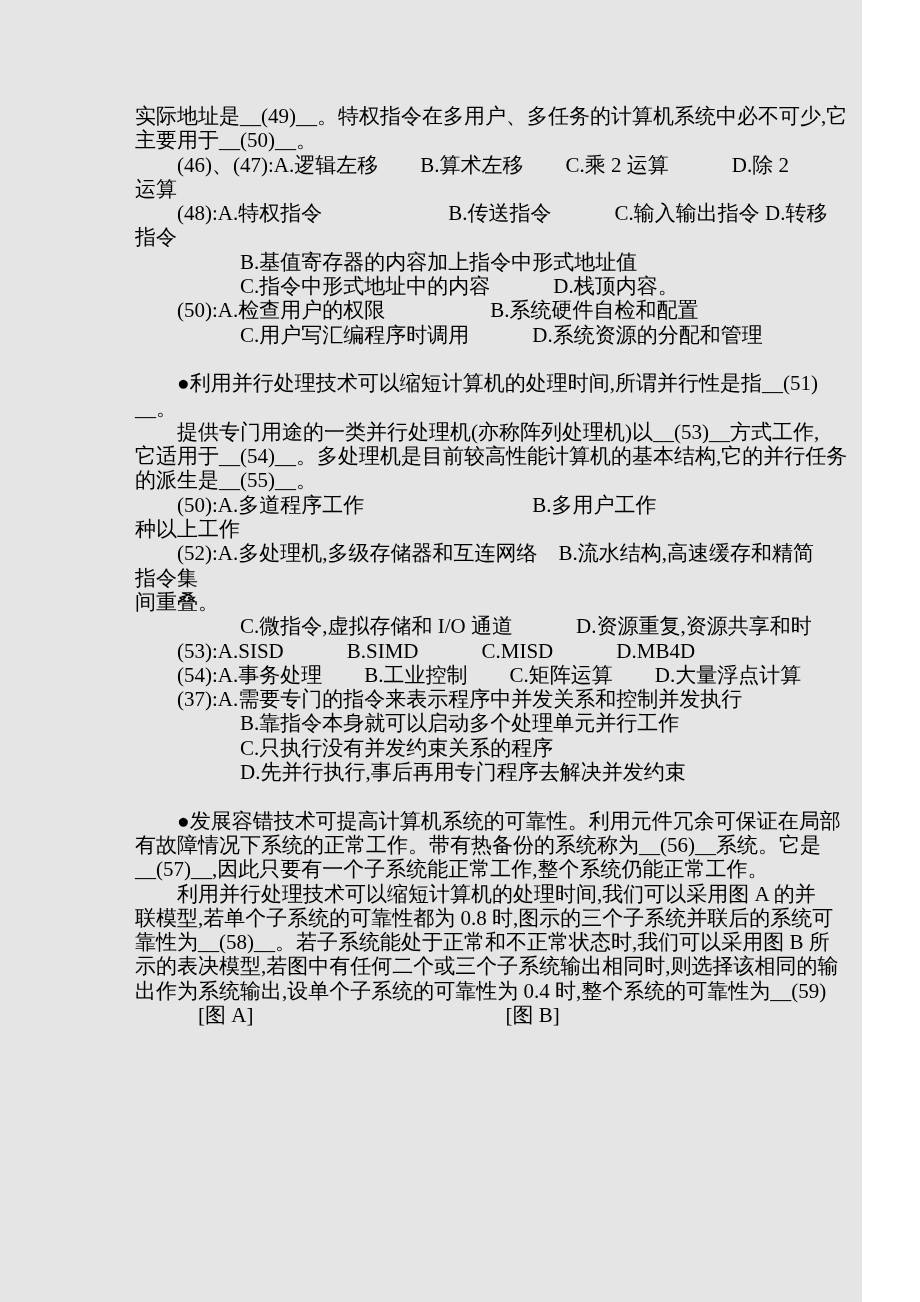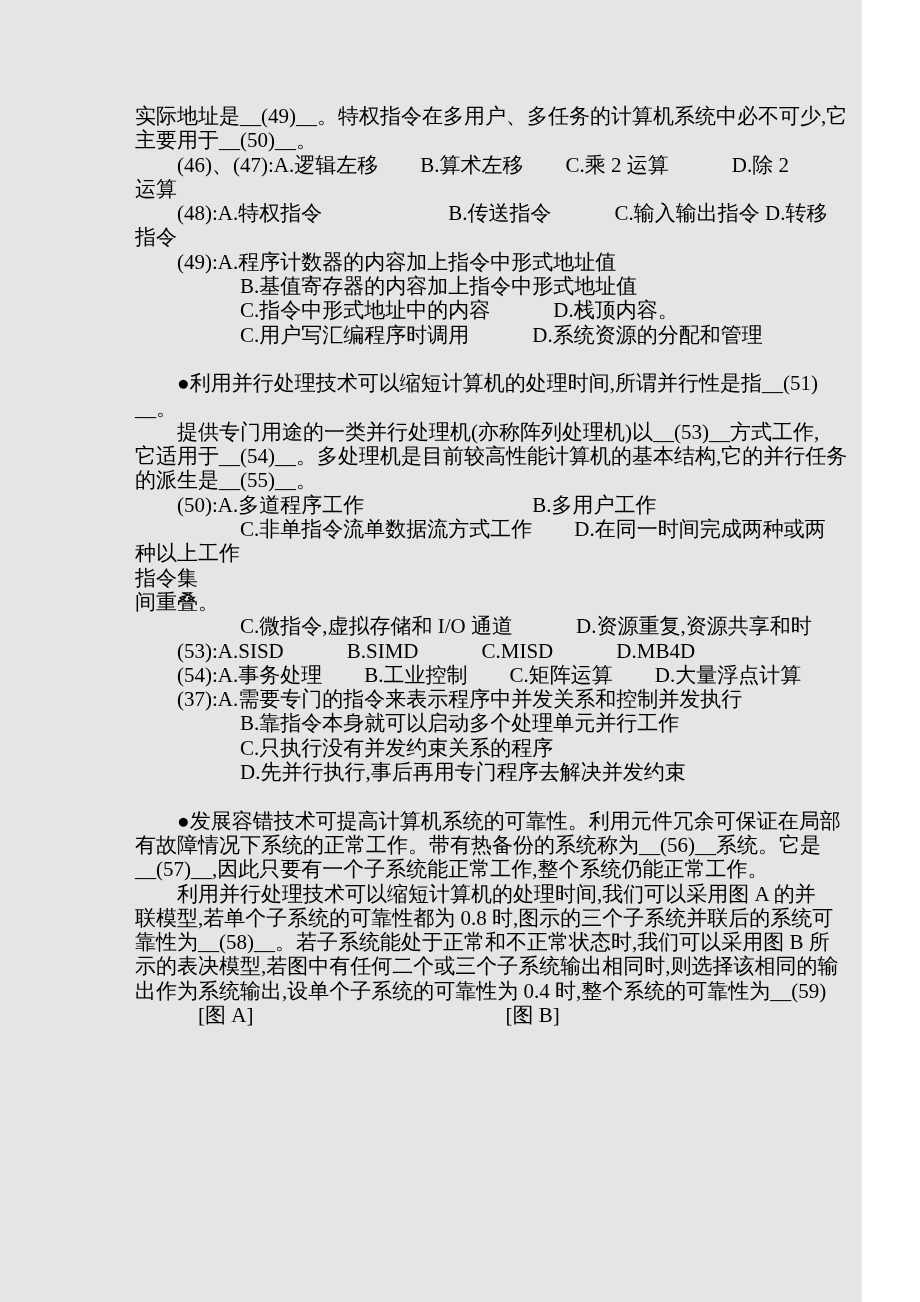--- a/index.html
+++ b/index.html
@@ -34,33 +34,33 @@
 <body>
 
 <div class="page">
   <div class="text-block">
     <div class="line">实际地址是__(49)__。特权指令在多用户、多任务的计算机系统中必不可少,它</div>
     <div class="line">主要用于__(50)__。</div>
     <div class="line">　　(46)、(47):A.逻辑左移　　B.算术左移　　C.乘 2 运算　　　D.除 2</div>
     <div class="line">运算</div>
     <div class="line">　　(48):A.特权指令　　　　　　B.传送指令　　　C.输入输出指令 D.转移</div>
     <div class="line">指令</div>
-    <div class="line">　　(49):A.程序计数器的内容加上指令中形式地址值</div>
     <div class="line">　　　　　B.基值寄存器的内容加上指令中形式地址值</div>
     <div class="line">　　　　　C.指令中形式地址中的内容　　　D.栈顶内容。</div>
+    <div class="line">　　(50):A.检查用户的权限　　　　　B.系统硬件自检和配置</div>
     <div class="line">　　　　　C.用户写汇编程序时调用　　　D.系统资源的分配和管理</div>
     <div class="line"></div>
     <div class="line">　　●利用并行处理技术可以缩短计算机的处理时间,所谓并行性是指__(51)</div>
     <div class="line">__。</div>
     <div class="line">　　提供专门用途的一类并行处理机(亦称阵列处理机)以__(53)__方式工作,</div>
     <div class="line">它适用于__(54)__。多处理机是目前较高性能计算机的基本结构,它的并行任务</div>
     <div class="line">的派生是__(55)__。</div>
     <div class="line">　　(50):A.多道程序工作　　　　　　　　B.多用户工作</div>
-    <div class="line">　　　　　C.非单指令流单数据流方式工作　　D.在同一时间完成两种或两</div>
     <div class="line">种以上工作</div>
+    <div class="line">　　(52):A.多处理机,多级存储器和互连网络　B.流水结构,高速缓存和精简</div>
     <div class="line">指令集</div>
     <div class="line">间重叠。</div>
     <div class="line">　　　　　C.微指令,虚拟存储和 I/O 通道　　　D.资源重复,资源共享和时</div>
     <div class="line">　　(53):A.SISD　　　B.SIMD　　　C.MISD　　　D.MB4D</div>
     <div class="line">　　(54):A.事务处理　　B.工业控制　　C.矩阵运算　　D.大量浮点计算</div>
     <div class="line">　　(37):A.需要专门的指令来表示程序中并发关系和控制并发执行</div>
     <div class="line">　　　　　B.靠指令本身就可以启动多个处理单元并行工作</div>
     <div class="line">　　　　　C.只执行没有并发约束关系的程序</div>
     <div class="line">　　　　　D.先并行执行,事后再用专门程序去解决并发约束</div>
     <div class="line"></div>

